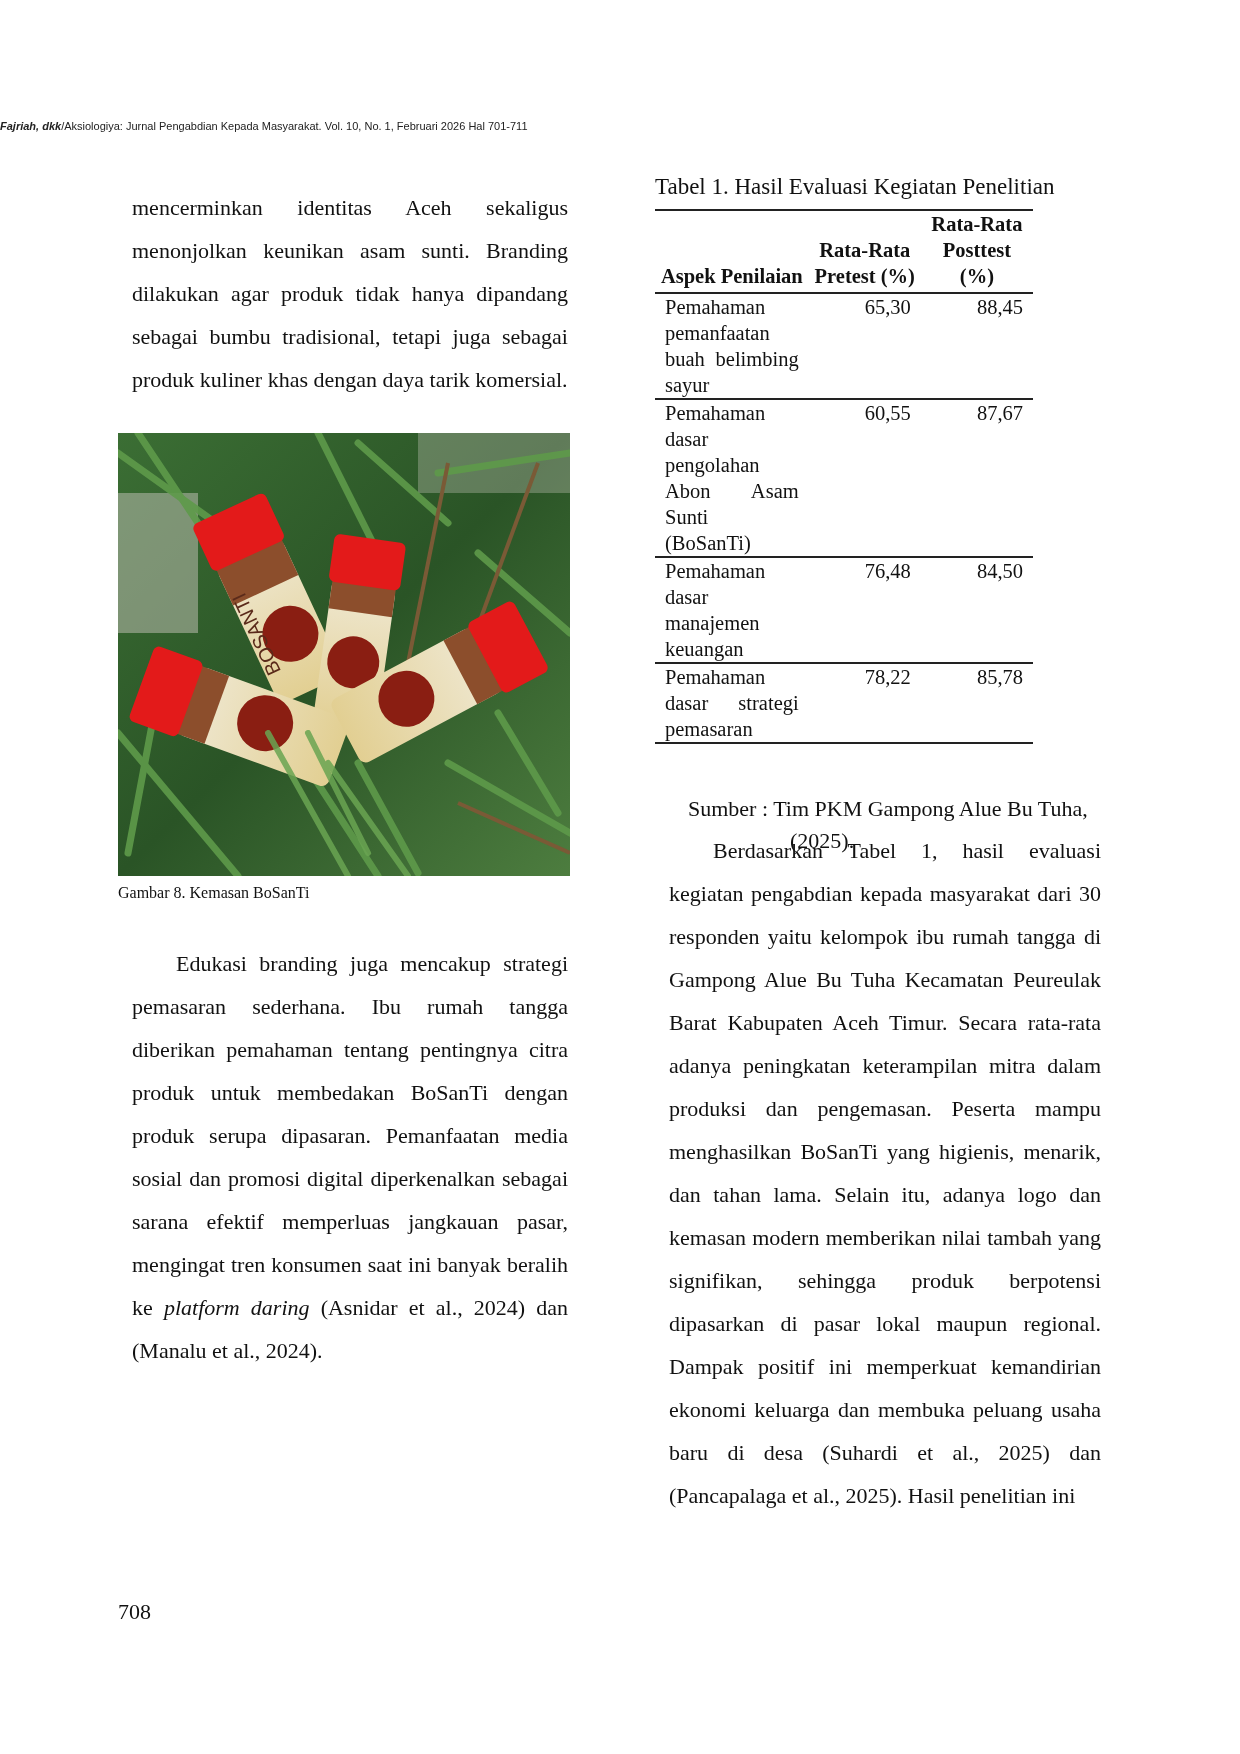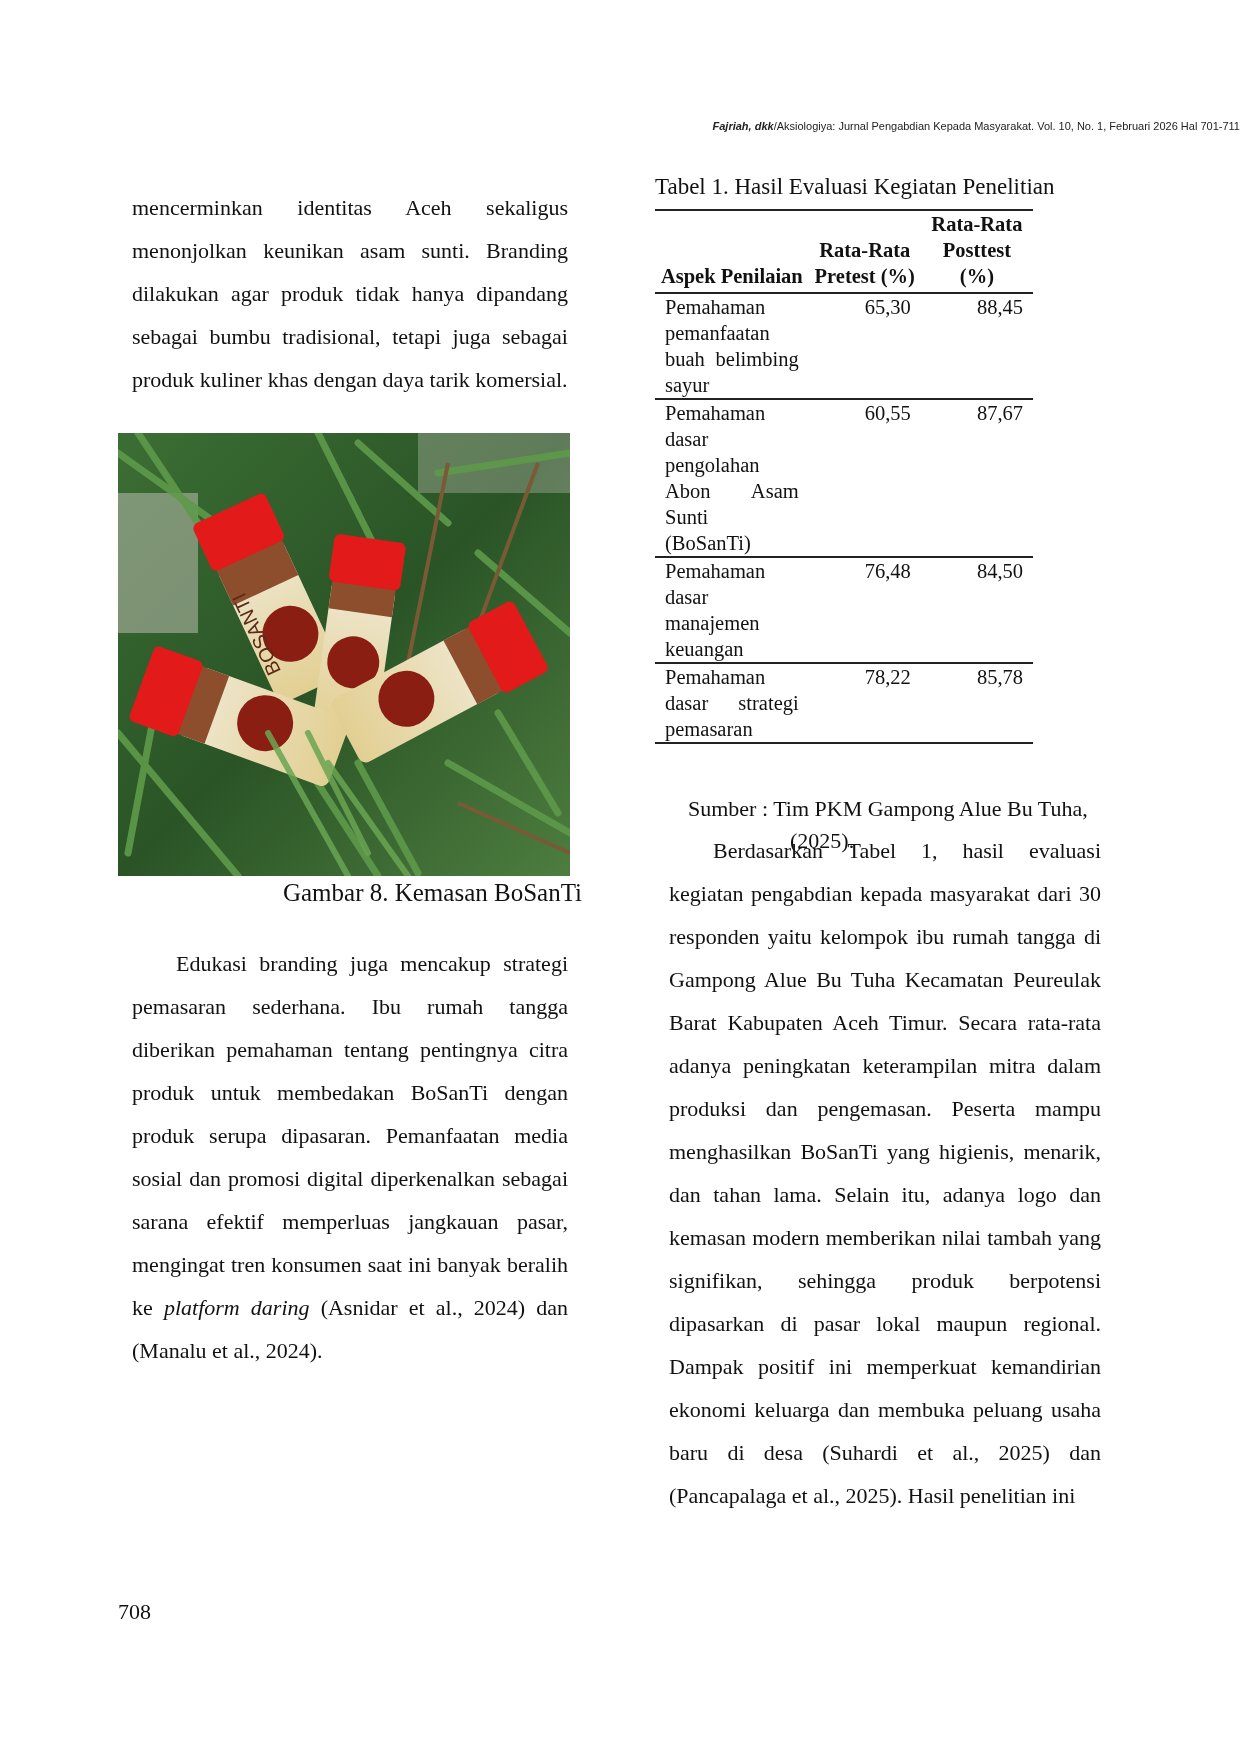--- a/index.html
+++ b/index.html
@@ -1,38 +1,38 @@
 <!DOCTYPE html>
 <html><head>
   <meta charset="utf-8">
   <style>
     html, body { margin: 0; padding: 0; background: #ffffff; }
     body {
       width: 1240px; height: 1754px; position: relative; overflow: hidden;
       font-family: "Liberation Serif", "DejaVu Serif", serif; color: #111;
     }
     .running-header {
-      position: absolute; top: 120px; left: 0; width: 1240px; text-align: right;
+      position: absolute; top: 120px; left: 0; width: 1240px; text-align: left;
       font-family: "Liberation Sans", "DejaVu Sans", sans-serif; font-size: 11px; color: #222;
     }
     .running-header .auth { font-style: italic; font-weight: bold; }
     .col { position: absolute; }
     .col-left { left: 118px; width: 464px; top: 172px; }
     .para {
       font-size: 22px; line-height: 43px; text-align: justify; margin: 14px;
       text-align-last: left;
     }
     .para.indent { text-indent: 44px; }
     .figure {
       position: absolute; left: 118px; top: 433px; width: 452px; height: 443px;
       overflow: hidden; background: #2f5a2a;
     }
     .figcaption {
-      position: absolute; left: 118px; top: 878px; width: 464px; text-align: right;
-      font-size: 25px; line-height: 30px;
+      position: absolute; left: 118px; top: 878px; width: 464px; text-align: left;
+      font-size: 16px; line-height: 30px;
     }
     .left-para2 { position: absolute; left: 118px; top: 928px; width: 464px; }
     .page-number { position: absolute; left: 118px; top: 1599px; font-size: 22px; }
     .table-title {
       position: absolute; left: 655px; top: 174px; font-size: 23px; font-weight: normal; white-space: nowrap;
     }
     table.eval {
       position: absolute; left: 655px; top: 209px; width: 378px; border-collapse: collapse;
       font-size: 20.5px; line-height: 26px;
     }

